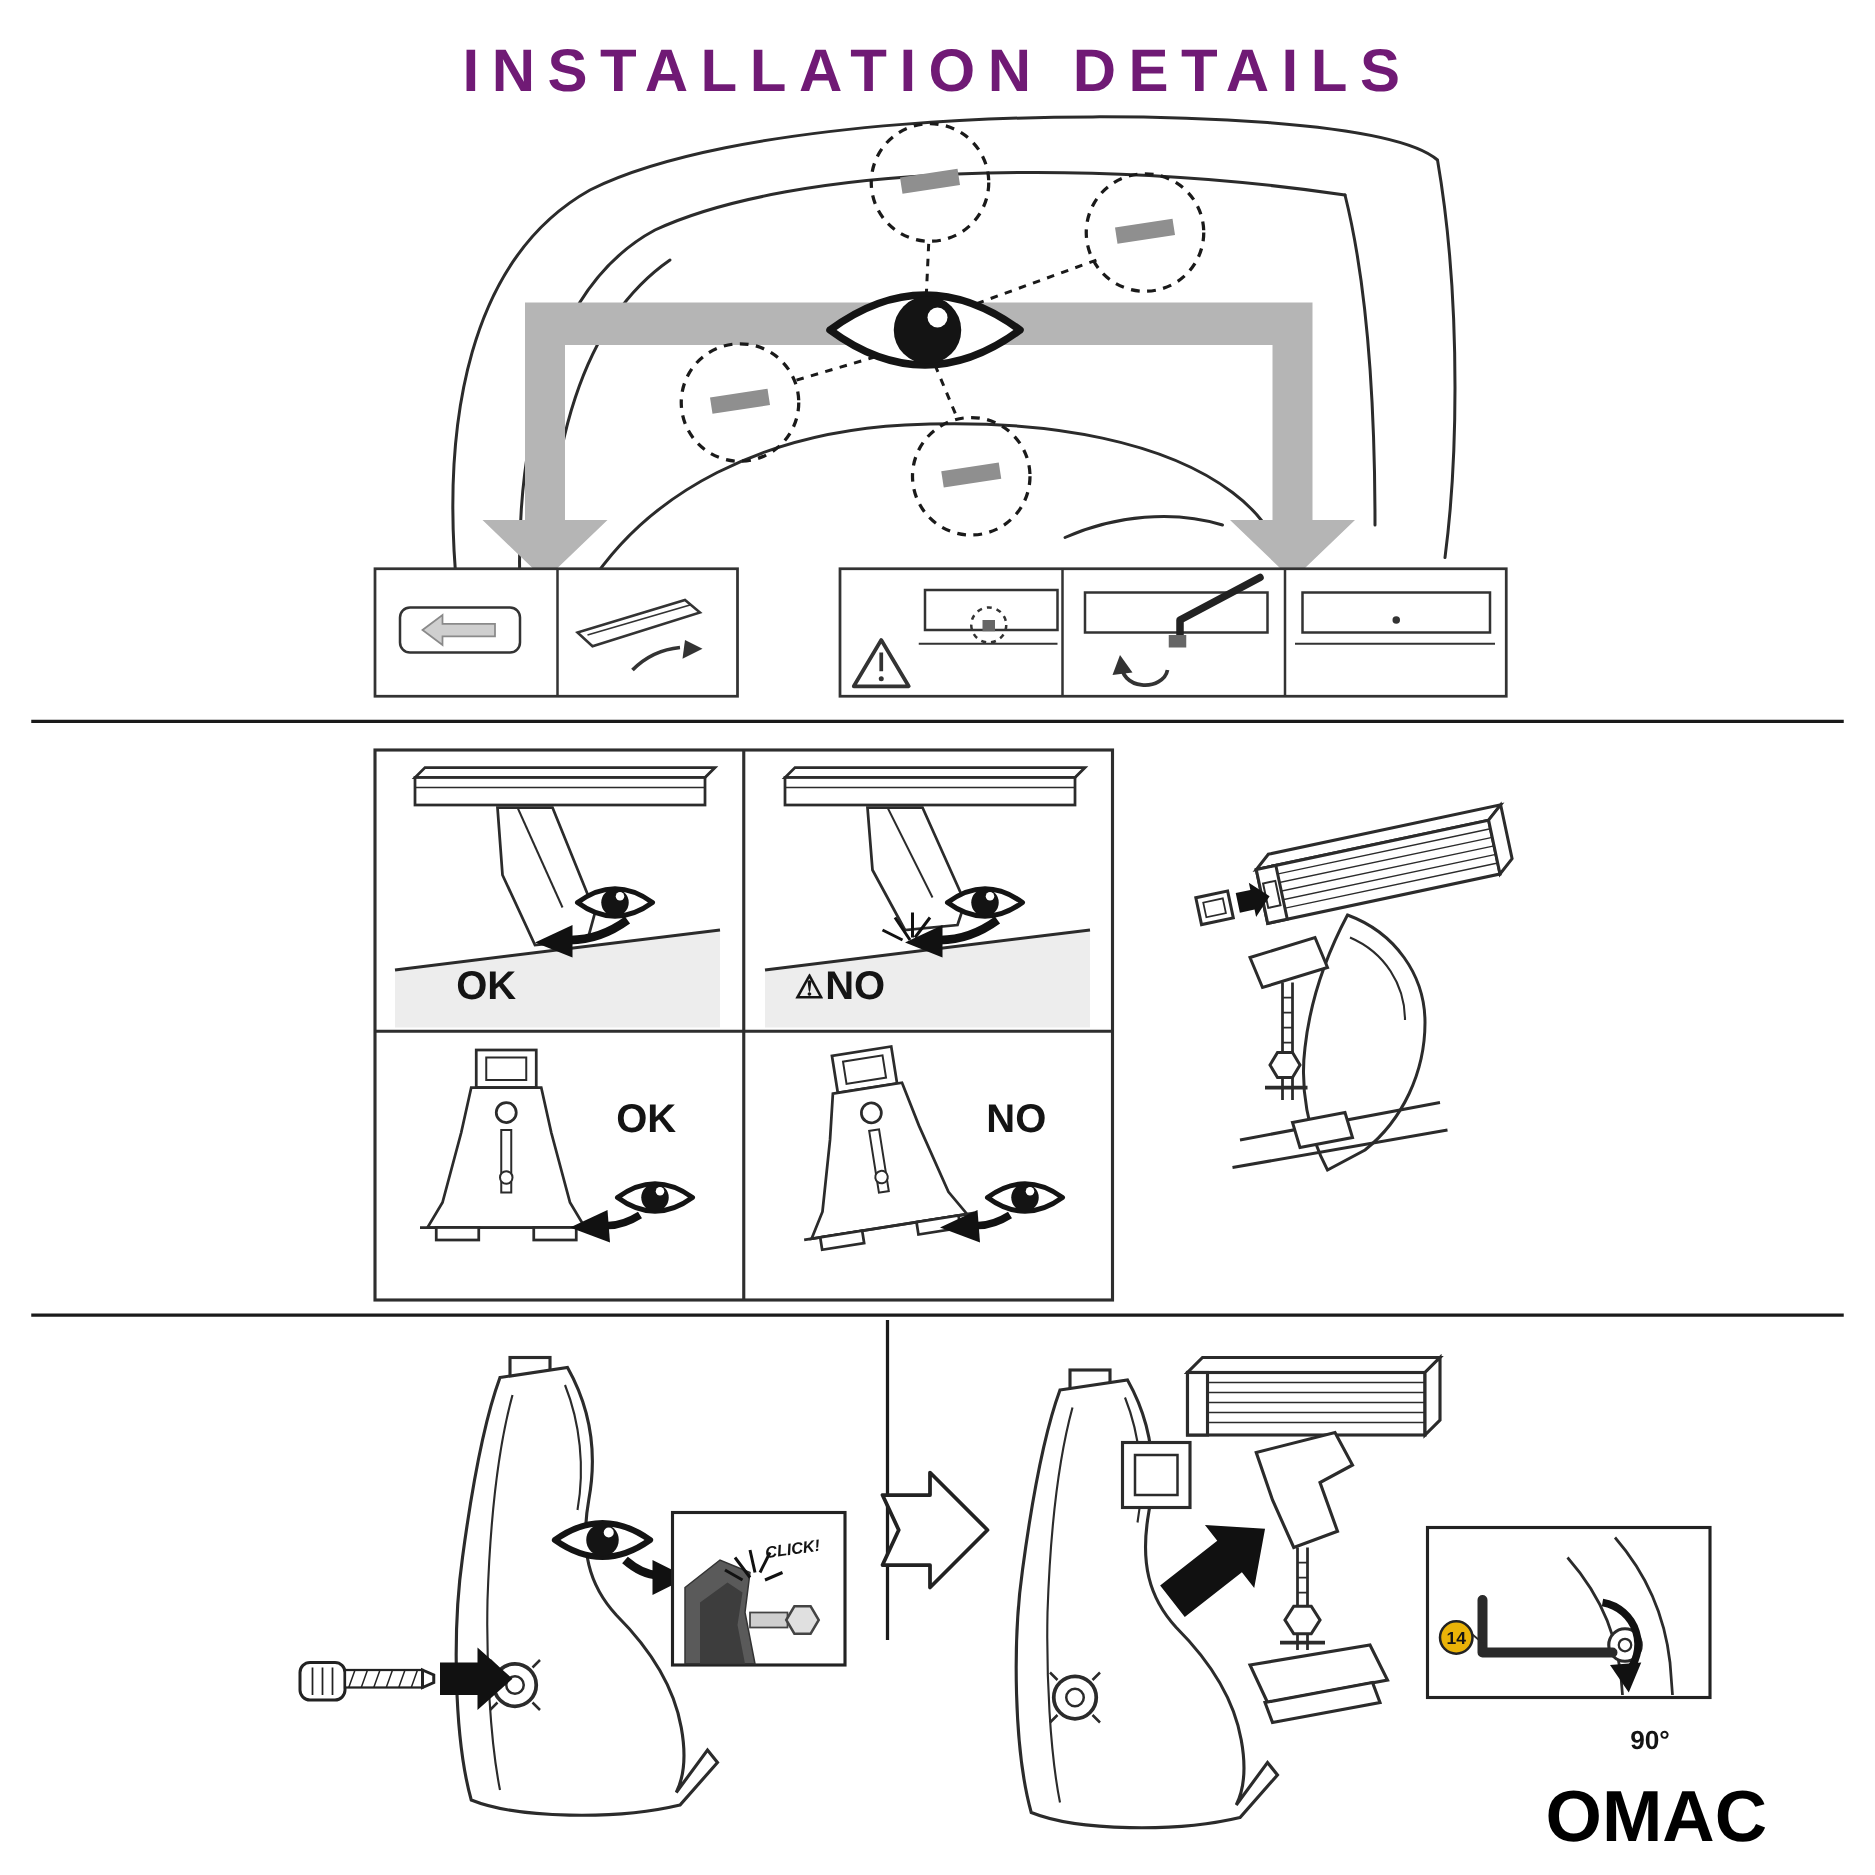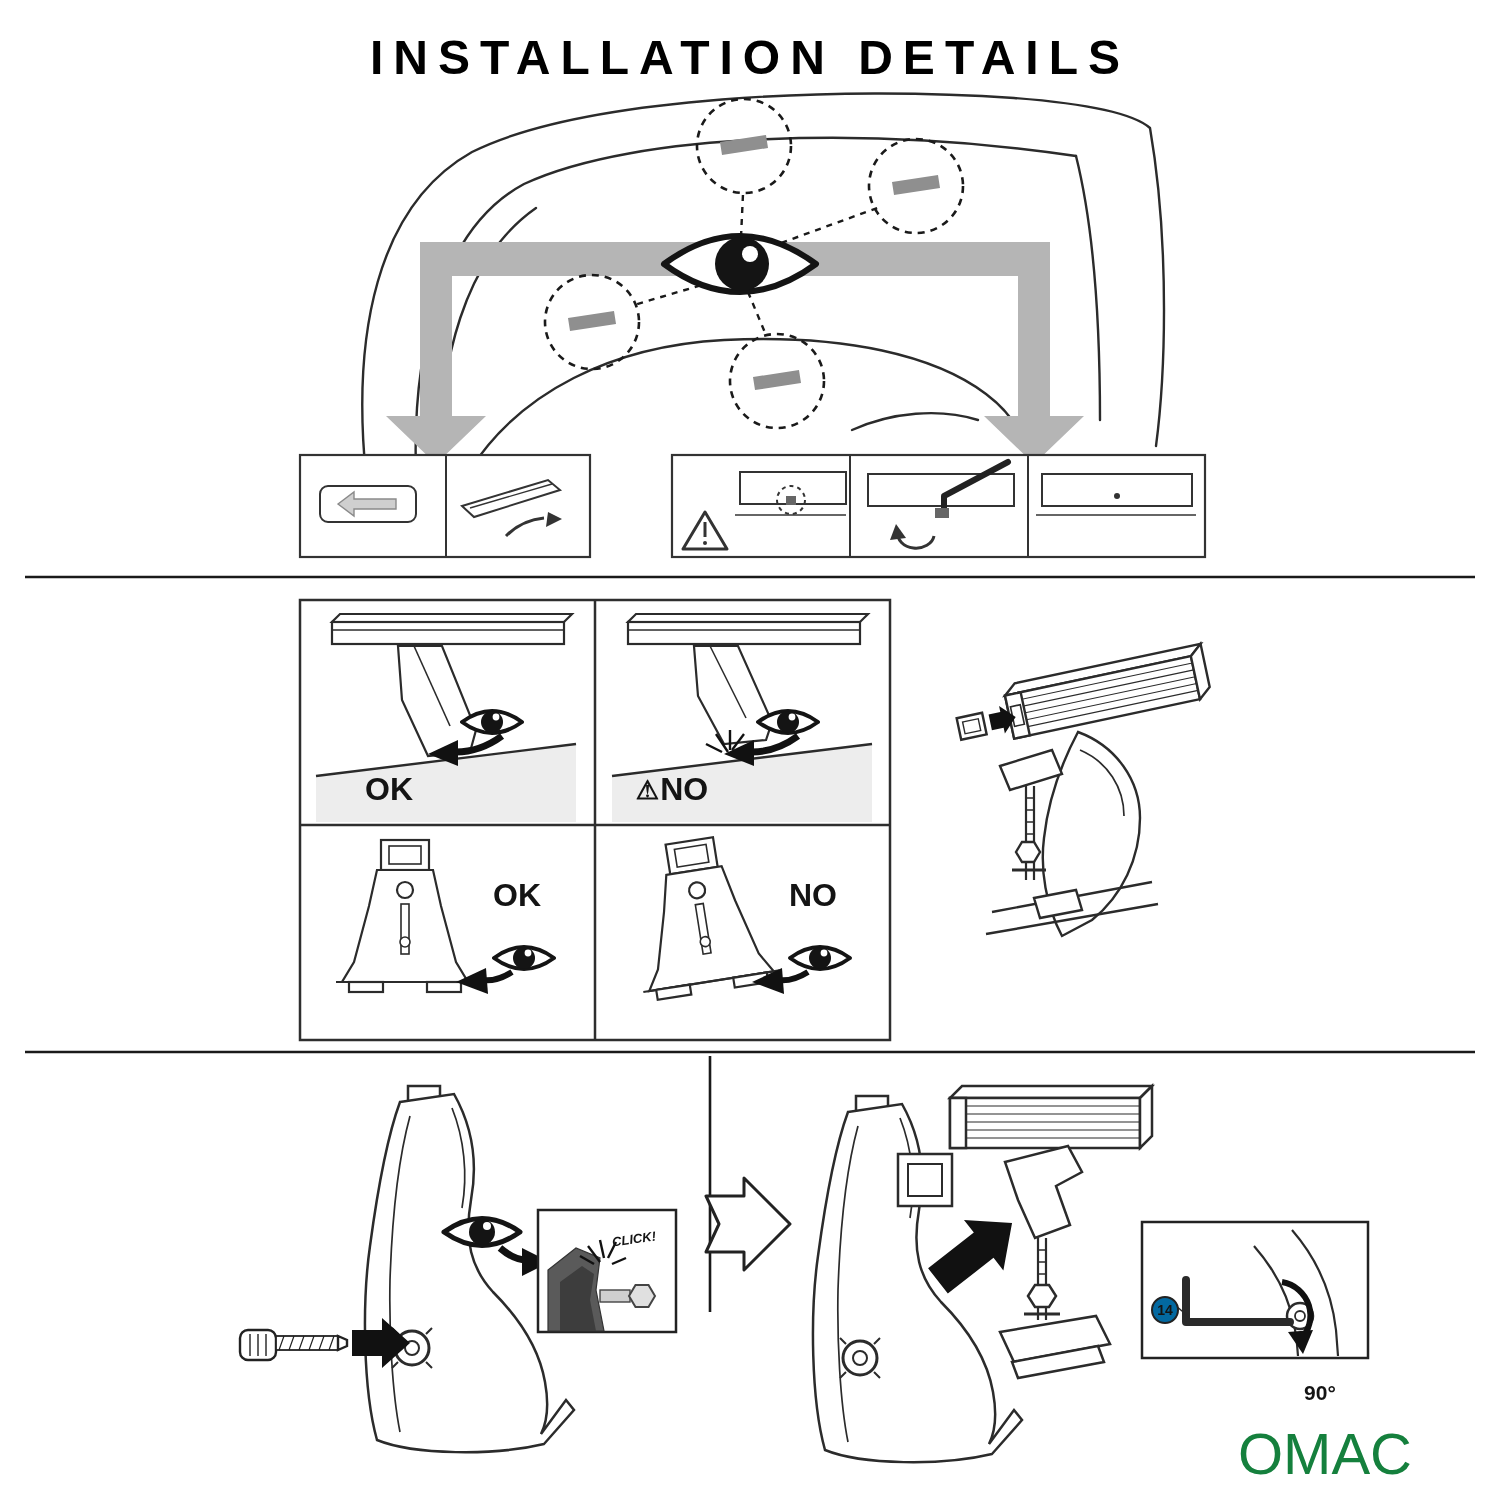--- a/index.html
+++ b/index.html
@@ -4,36 +4,36 @@
 <style>
   html,body{margin:0;padding:0;}
   body{
     width:1500px;height:1500px;position:relative;background:#ffffff;
     font-family:"Liberation Sans", sans-serif;overflow:hidden;color:#141414;
   }
   svg.art{position:absolute;left:0;top:0;}
   .label{position:absolute;transform:translate(-50%,-50%);white-space:nowrap;color:#141414;}
   .title{
     position:absolute;left:750px;top:57px;transform:translate(-50%,-50%);
-    font-size:48px;font-weight:600;letter-spacing:10px;color:#000000;white-space:nowrap;
+    font-size:48px;font-weight:600;letter-spacing:10px;color:#701a75;white-space:nowrap;
   }
   .oknolabel{font-size:32px;font-weight:800;text-align:right;}
   .no-wrap{display:flex;align-items:center;gap:1px;}
   .warnglyph{font-size:26px;line-height:1;}
   .clicklabel{font-size:13px;font-weight:800;font-style:italic;transform:translate(-50%,-50%) rotate(-8deg);}
   .callout{
     position:absolute;left:1151px;top:1296px;width:28px;height:28px;
     border:2.5px solid #222;border-radius:50%;box-sizing:border-box;
     display:flex;align-items:center;justify-content:center;
-    font-size:14px;font-weight:700;background:#0369a1;
+    font-size:14px;font-weight:700;background:#eab308;
   }
   .anglelabel{font-size:21px;font-weight:800;margin-top:44px;}
   .brand{
     position:absolute;left:1325px;top:1453px;transform:translate(-50%,-50%);
-    font-size:58px;font-weight:400;letter-spacing:0px;color:#15803d;white-space:nowrap;
+    font-size:58px;font-weight:700;letter-spacing:0px;color:#000000;white-space:nowrap;
   }
 </style>
 </head>
 <body>
 
 <svg class="art" width="1500" height="1500" viewBox="0 0 1500 1500">
 
   <g stroke="#2b2b2b" stroke-width="2.4" fill="none" stroke-linecap="round">
     <path d="M366,476 C352,336 376,206 472,152 C584,96 846,86 1014,98 C1092,104 1134,114 1150,128 C1160,186 1164,252 1164,310 C1164,358 1161,408 1156,446"></path>
     <path d="M416,472 C412,348 442,228 524,184 C636,132 872,126 1076,156"></path>

